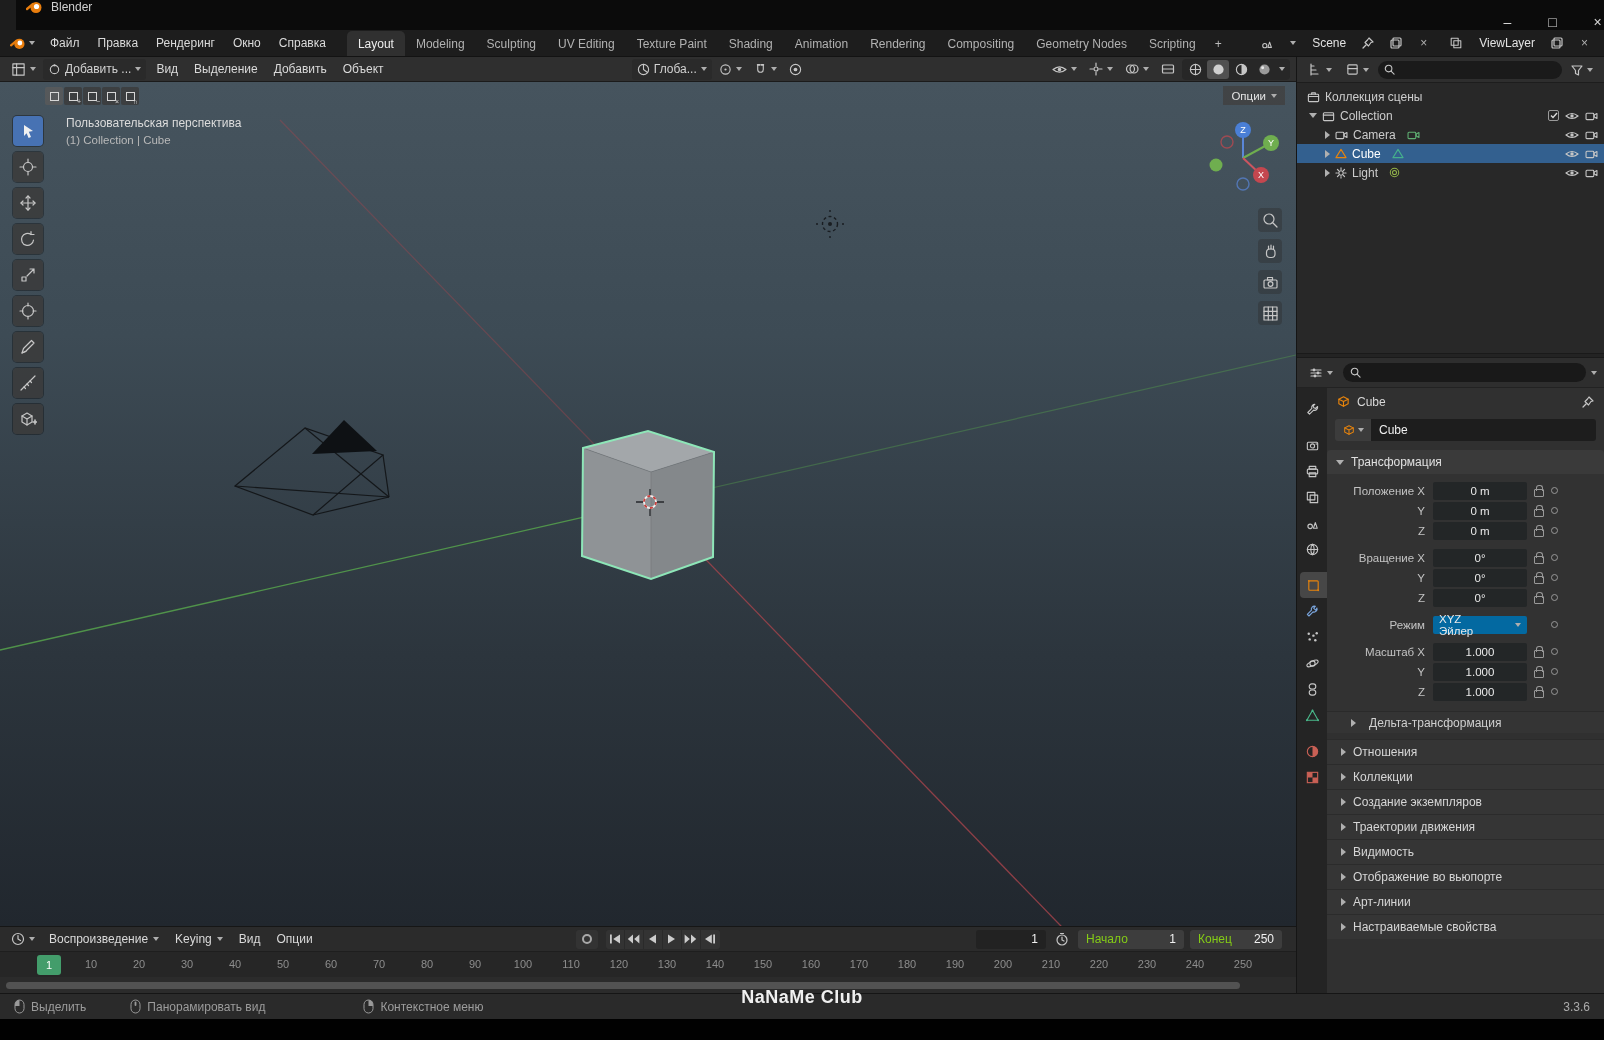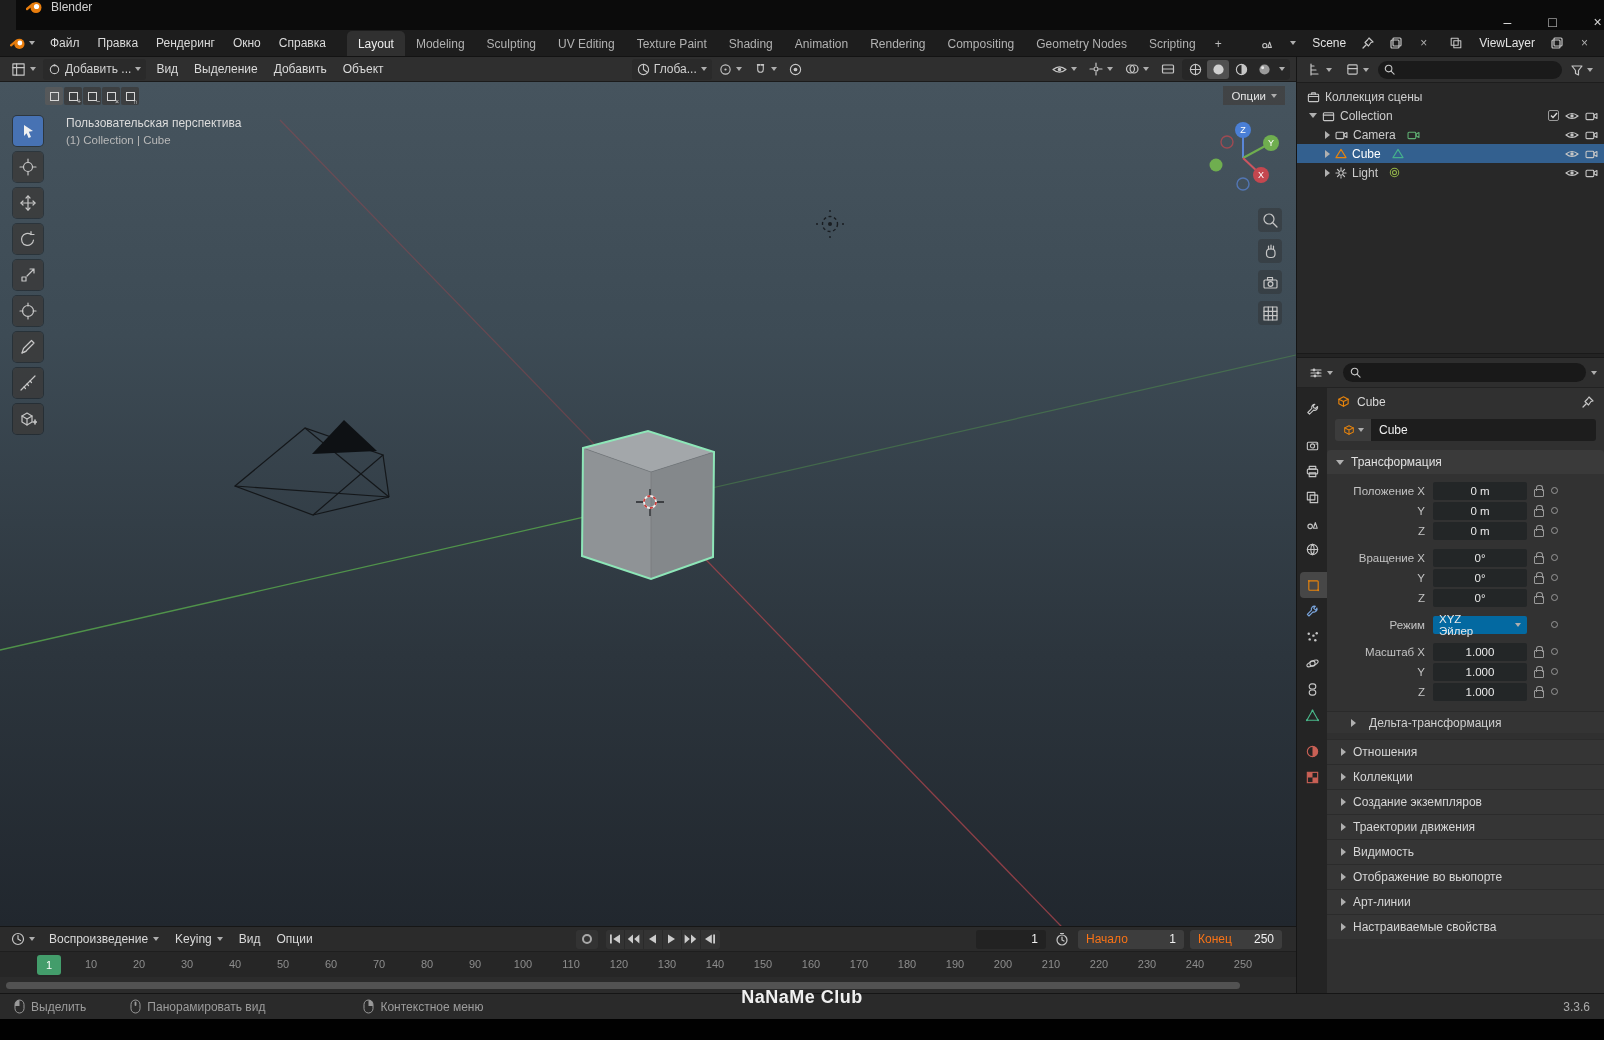--- a/index.html
+++ b/index.html
@@ -111,21 +111,21 @@
   .timeline{position:absolute;left:0;top:869px;width:1296px;height:67px;background:#2b2b2b;border-top:1px solid #161616}
   .tl-header{height:24px;display:flex;align-items:center;gap:2px;padding:0 6px}
   .tl-menu{padding:0 7px;height:20px;display:flex;align-items:center;gap:5px;color:#dadada}
   .transport{display:flex;align-items:center;background:#333;border-radius:3px;height:19px;margin-left:6px}
   .tp-btn{width:19px;height:19px;display:flex;align-items:center;justify-content:center;border-right:1px solid #2a2a2a}
   .tp-btn:last-child{border-right:none}
   .rec-btn{width:22px;height:19px;display:flex;align-items:center;justify-content:center;background:#333;border-radius:3px}
   .rec-ring{width:10px;height:10px;border:2px solid #a9a9a9;border-radius:50%}
   .frame-field{width:70px;height:19px;background:#222;border-radius:3px;display:flex;align-items:center;justify-content:flex-end;padding:0 8px;color:#f0f0f0}
   .range-field{height:19px;background:#3d3d3d;border-radius:3px;display:flex;align-items:center;gap:6px;padding:0 8px}
-  .range-field .rl{color:#f97316}
+  .range-field .rl{color:#84cc16}
   .range-field .rv{color:#f0f0f0;margin-left:auto}
   .tl-ruler{position:relative;height:26px;background:#262626;border-top:1px solid #1e1e1e;display:flex;padding-left:67px}
   .tick{width:48px;text-align:center;color:#8d8d8d;font-size:11px;line-height:25px}
   .playhead{position:absolute;left:37px;top:3px;width:24px;height:20px;background:var(--playhead-green,#439d6b);border-radius:3px;display:flex;align-items:center;justify-content:center;color:#fff;font-size:11px}
   .tl-scroll{position:relative;height:17px}
   .tl-thumb{position:absolute;left:6px;top:5px;width:1234px;height:7px;background:#525252;border-radius:4px}
 
   
   .statusbar{position:absolute;left:0;top:993px;width:100%;height:26px;background:#2a2a2a;border-top:1px solid #151515;display:flex;align-items:center;color:#9c9c9c;padding-left:14px}
   .sb-item{display:flex;align-items:center;gap:6px}

